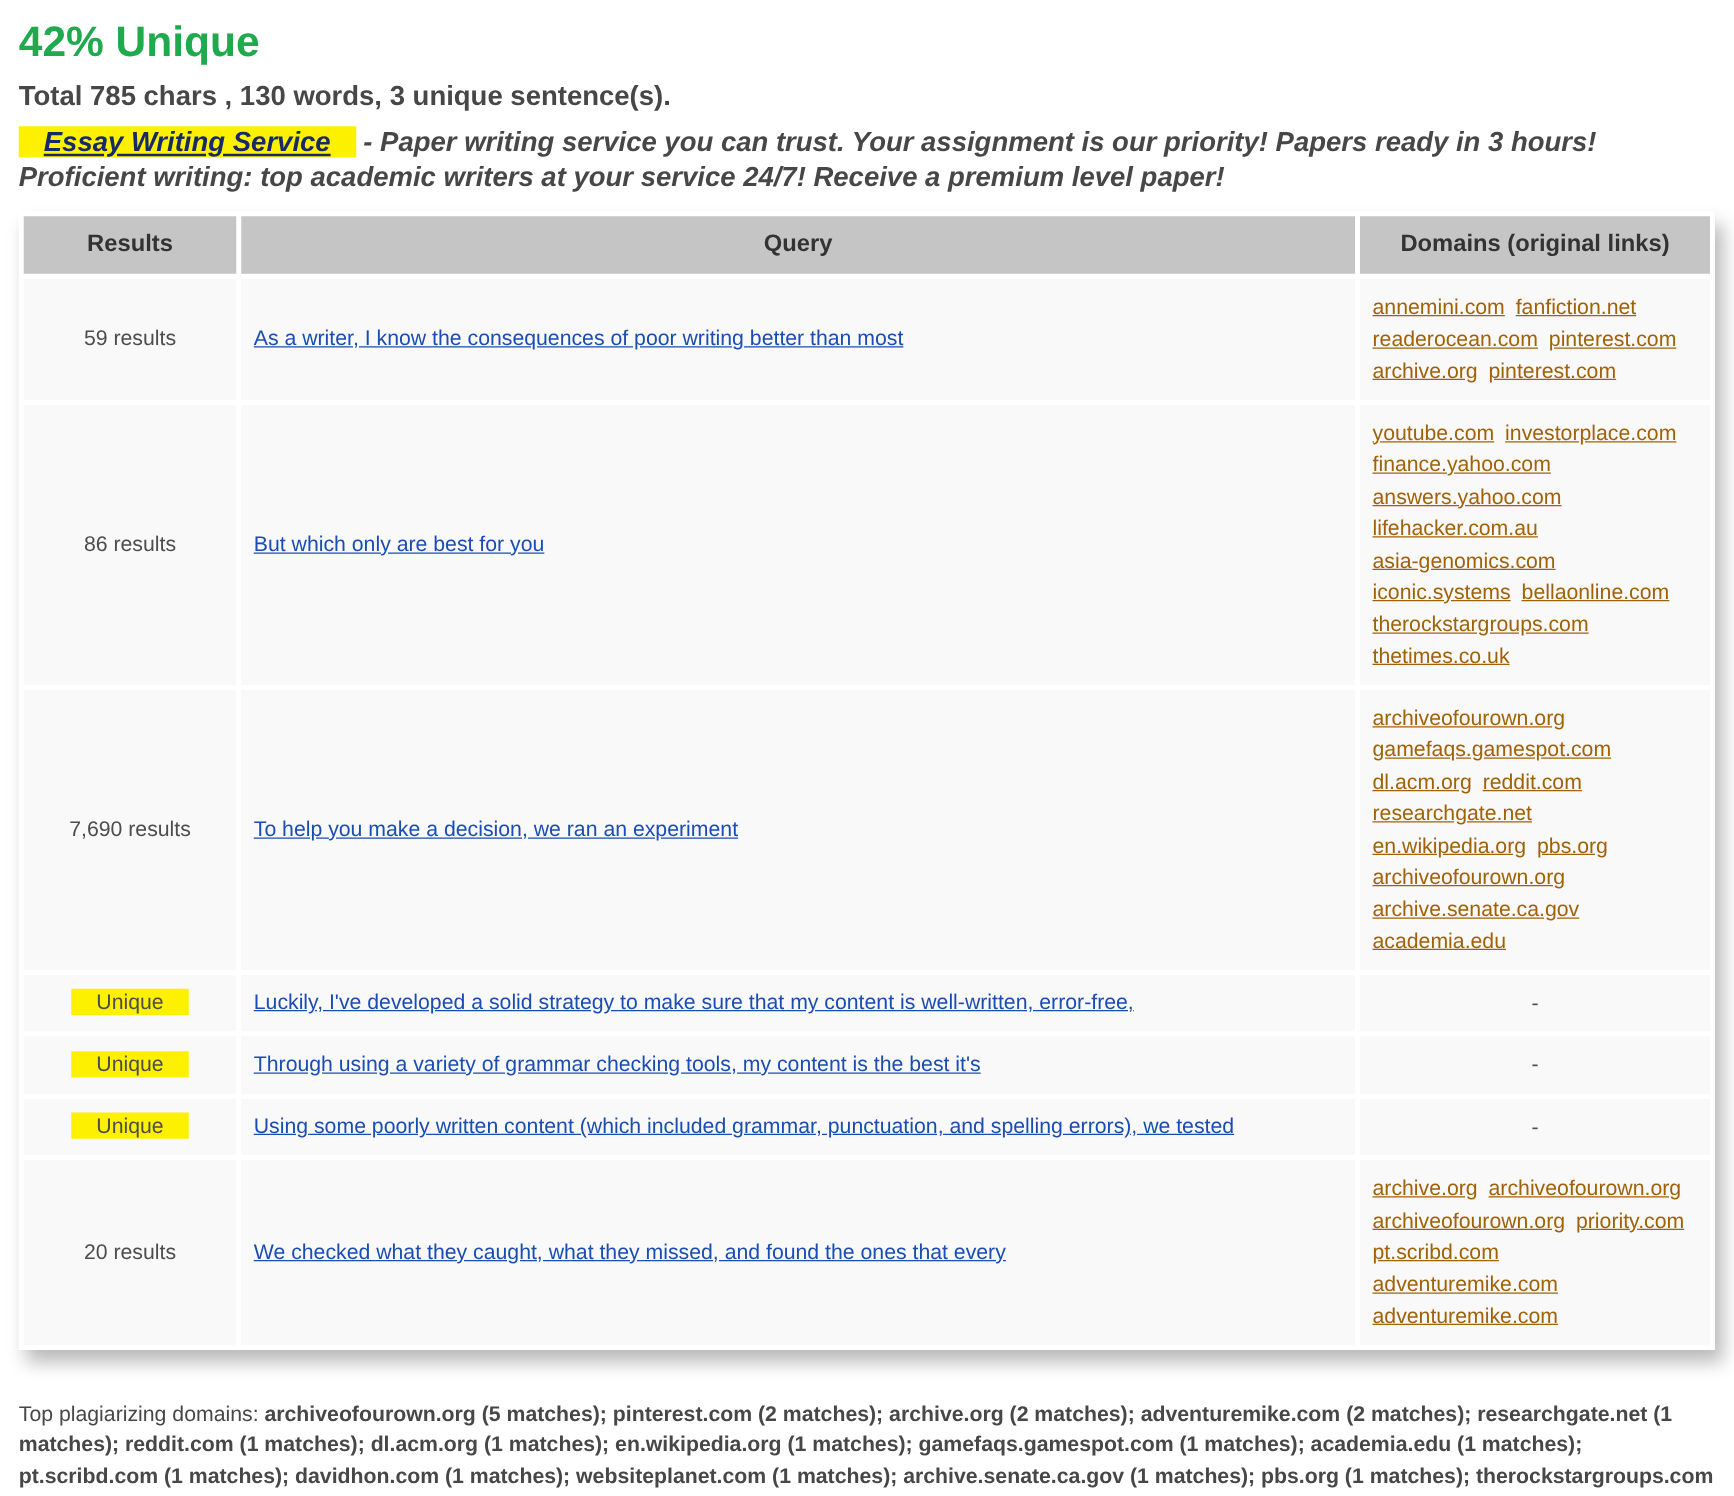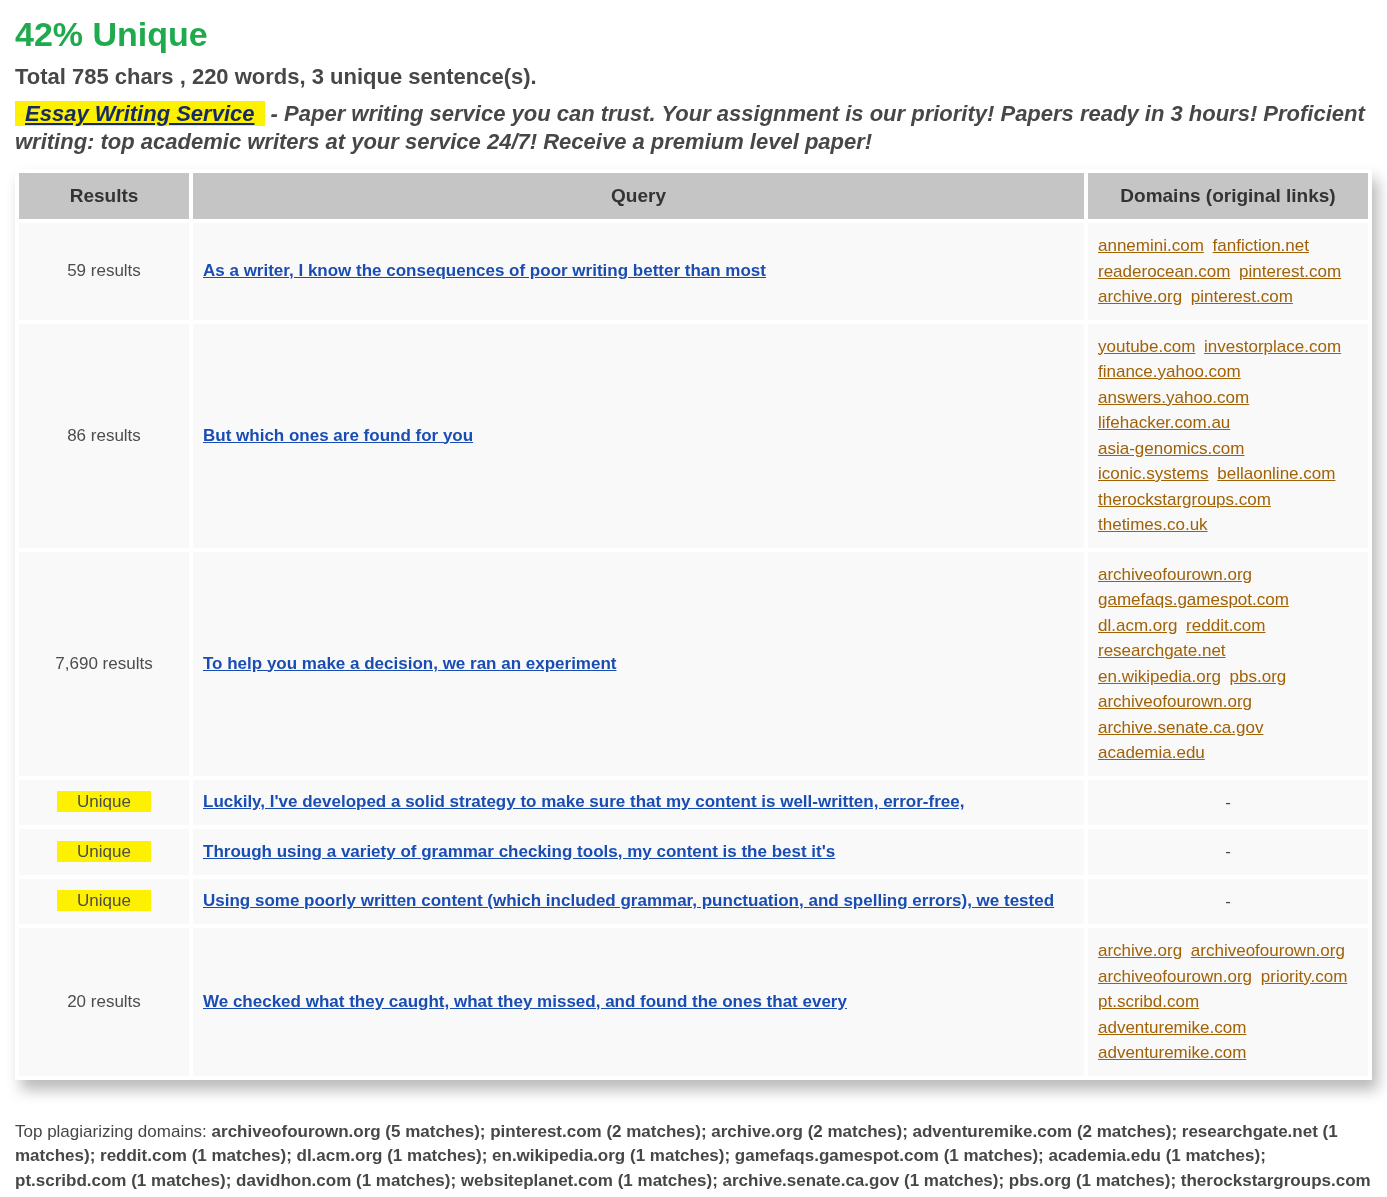--- a/index.html
+++ b/index.html
@@ -27,21 +27,21 @@
     font-weight: bold;
     color: #474747;
     font-style: italic;
     margin: 0 0 14px 0;
     line-height: 1.25;
   }
   .sponsor a {
     background: #fef100;
     color: #162a65;
     text-decoration: underline;
-    padding: 0 10px;
+    padding: 0 20px;
   }
   .tbl-wrap {
     box-shadow: 6px 10px 14px rgba(0,0,0,0.28);
     margin-bottom: 40px;
   }
   table.results {
     border-collapse: separate;
     border-spacing: 4px;
     width: 100%;
     background: #fff;
@@ -67,42 +67,41 @@
   td.res-cell { text-align: center; }
   td.dom-cell { font-size: 15px; line-height: 1.5; }
   .unique-tag {
     background: #fef100;
     padding: 1px 20px;
   }
   .dash { text-align: center; color:#555;}
   a.qlink {
     color: #1a4db3;
     text-decoration: underline;
-    font-weight: bold;
   }
   a.dlink {
     color: #a16207;
     text-decoration: underline;
     white-space: nowrap;
     margin-right: 4px;
   }
   .top-domains {
     font-size: 17px;
     color: #474747;
     margin-bottom: 30px;
     line-height: 1.45;
   }
   .top-domains b { font-weight: bold; }
 </style>
 </head>
 <body>
 
 <h1 class="uniq-header">42% Unique</h1>
 
-<p class="stats-line">Total 785 chars , 220 words, 3 unique sentence(s).</p>
+<p class="stats-line">Total 785 chars , 130 words, 3 unique sentence(s).</p>
 
 <p class="sponsor">
   <a href="#">Essay Writing Service</a><span> - Paper writing service you can trust. Your assignment is our priority! Papers ready in 3 hours! Proficient writing: top academic writers at your service 24/7! Receive a premium level paper!</span>
 </p>
 
 <div class="tbl-wrap">
 <table class="results">
   <colgroup>
     <col class="c-res">
         <col>
@@ -116,21 +115,21 @@
     </tr>
   </thead>
   <tbody id="rows-body">
         <tr>
           <td class="res-cell">59 results</td>
           <td><a href="#" class="qlink">As a writer, I know the consequences of poor writing better than most</a></td>
           <td class="dom-cell"><a href="#" class="dlink">annemini.com</a> <a href="#" class="dlink">fanfiction.net</a> <a href="#" class="dlink">readerocean.com</a> <a href="#" class="dlink">pinterest.com</a> <a href="#" class="dlink">archive.org</a> <a href="#" class="dlink">pinterest.com</a> </td>
         </tr>
         <tr>
           <td class="res-cell">86 results</td>
-          <td><a href="#" class="qlink">But which ones are found for you</a></td>
+          <td><a href="#" class="qlink">But which only are best for you</a></td>
           <td class="dom-cell"><a href="#" class="dlink">youtube.com</a> <a href="#" class="dlink">investorplace.com</a> <a href="#" class="dlink">finance.yahoo.com</a> <a href="#" class="dlink">answers.yahoo.com</a> <a href="#" class="dlink">lifehacker.com.au</a> <a href="#" class="dlink">asia-genomics.com</a> <a href="#" class="dlink">iconic.systems</a> <a href="#" class="dlink">bellaonline.com</a> <a href="#" class="dlink">therockstargroups.com</a> <a href="#" class="dlink">thetimes.co.uk</a> </td>
         </tr>
         <tr>
           <td class="res-cell">7,690 results</td>
           <td><a href="#" class="qlink">To help you make a decision, we ran an experiment</a></td>
           <td class="dom-cell"><a href="#" class="dlink">archiveofourown.org</a> <a href="#" class="dlink">gamefaqs.gamespot.com</a> <a href="#" class="dlink">dl.acm.org</a> <a href="#" class="dlink">reddit.com</a> <a href="#" class="dlink">researchgate.net</a> <a href="#" class="dlink">en.wikipedia.org</a> <a href="#" class="dlink">pbs.org</a> <a href="#" class="dlink">archiveofourown.org</a> <a href="#" class="dlink">archive.senate.ca.gov</a> <a href="#" class="dlink">academia.edu</a> </td>
         </tr>
         <tr>
           <td class="res-cell"><span class="unique-tag">Unique</span></td>
           <td><a href="#" class="qlink">Luckily, I've developed a solid strategy to make sure that my content is well-written, error-free,</a></td>

